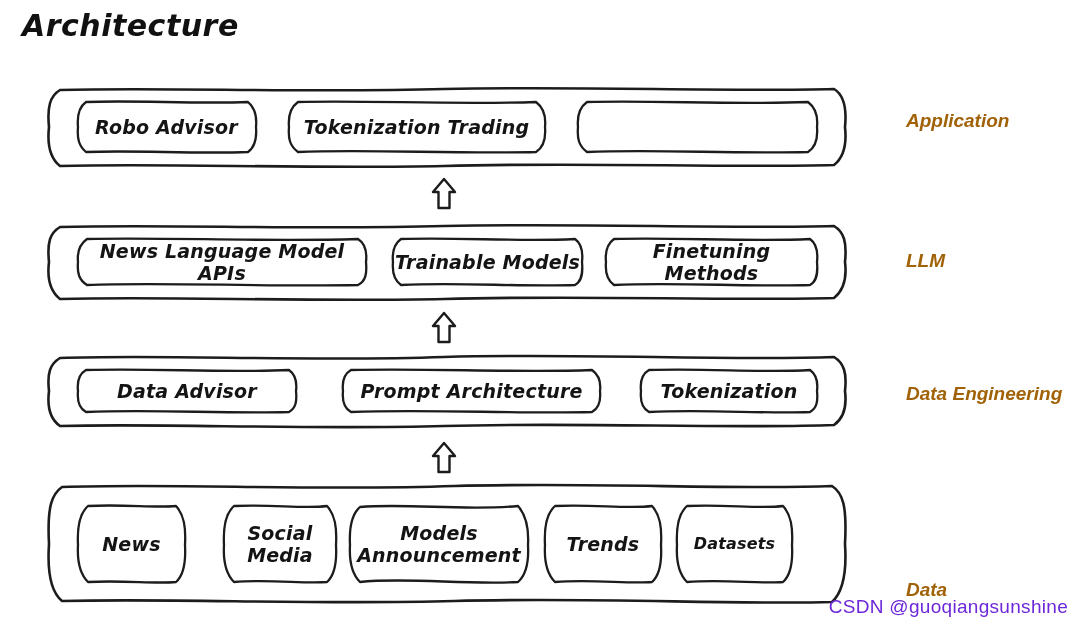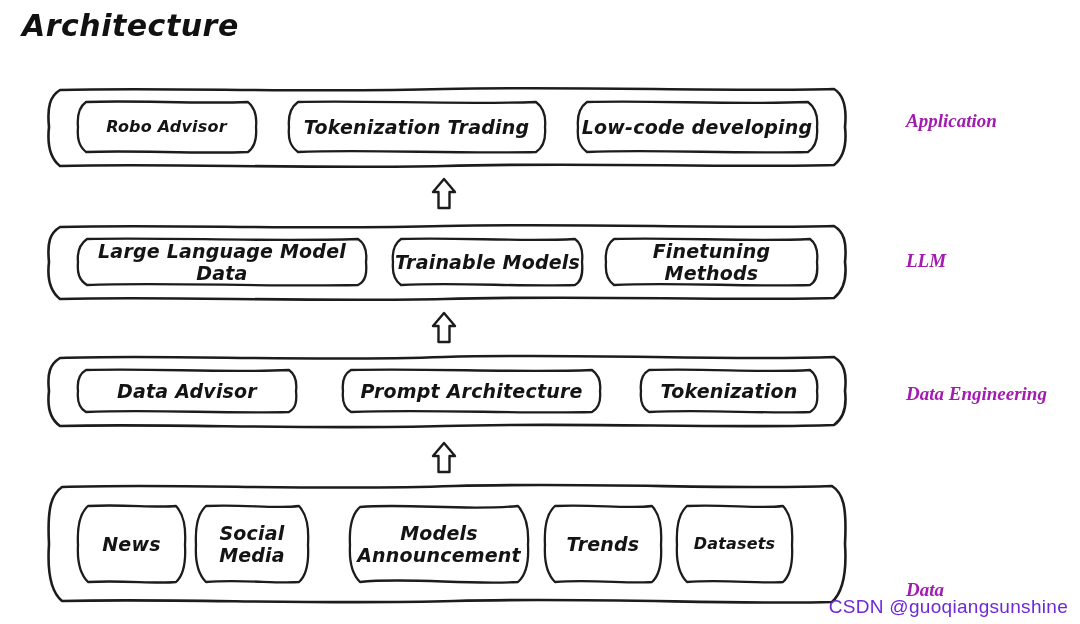--- a/index.html
+++ b/index.html
@@ -67,25 +67,25 @@
     justify-content: center;
   }
   .cell .cell-label {
     position: relative;
     z-index: 2;
     padding: 0 6px;
   }
 
   .row-label {
     position: absolute;
-    font-family: Liberation Serif, serif;
+    font-family: Liberation Sans, sans-serif;
     font-style: italic;
     font-weight: 600;
     font-size: 19px;
-    color: #a21caf;
+    color: #a16207;
     white-space: nowrap;
   }
 
   .arrow {
     position: absolute;
     width: 30px;
     height: 34px;
   }
   .arrow svg { display: block; overflow: visible; }
 
@@ -115,39 +115,38 @@
                  C 6 73, 3 60, 5 42 C 3 22, 6 11, 16 5 Z" fill="#ffffff" stroke="#1c1c1c" stroke-width="2.6" stroke-linejoin="round"></path>
       </svg>
     </div>
 
     <div class="cell" style="left:30px; top:14px; width:185px; height:56px;">
       <svg viewBox="0 0 185 56" width="185" height="56" preserveAspectRatio="none">
         <path d="M12 3 C 60 1, 120 5, 174 3 C 181 9, 183 18, 182 28
                  C 183 40, 181 48, 174 53 C 120 55, 60 51, 12 53
                  C 5 47, 3 40, 4 28 C 3 17, 5 8, 12 3 Z" fill="#ffffff" stroke="#1c1c1c" stroke-width="2.3" stroke-linejoin="round"></path>
       </svg>
-      <span class="hand cell-label" style="font-size:16px;">Robo Advisor</span>
+      <span class="hand cell-label" style="font-size:19px;">Robo Advisor</span>
     </div>
 
     <div class="cell" style="left:241px; top:14px; width:263px; height:56px;">
       <svg viewBox="0 0 263 56" width="263" height="56" preserveAspectRatio="none">
         <path d="M13 3 C 80 1, 170 6, 251 3 C 259 9, 261 18, 260 28
                  C 261 40, 259 48, 251 53 C 170 55, 80 50, 13 53
                  C 5 47, 3 40, 4 28 C 3 17, 6 8, 13 3 Z" fill="#ffffff" stroke="#1c1c1c" stroke-width="2.3" stroke-linejoin="round"></path>
       </svg>
       <span class="hand cell-label" style="font-size:19px;">Tokenization Trading</span>
     </div>
 
     <div class="cell" style="left:530px; top:14px; width:246px; height:56px;">
       <svg viewBox="0 0 246 56" width="246" height="56" preserveAspectRatio="none">
         <path d="M13 3 C 80 1, 160 6, 234 3 C 242 9, 244 18, 243 28
                  C 244 40, 242 48, 234 53 C 160 55, 80 50, 13 53
                  C 5 47, 3 40, 4 28 C 3 17, 6 8, 13 3 Z" fill="#ffffff" stroke="#1c1c1c" stroke-width="2.3" stroke-linejoin="round"></path>
       </svg>
-      <span class="hand cell-label" style="font-size:19px;">Low-code developing</span>
     </div>
   </div>
 
   <div class="row-label" style="left:906px; top:110px;">Application</div>
 
   <div class="arrow" style="left:429px; top:177px;">
     <svg viewBox="0 0 30 34" width="30" height="34">
       <path d="M15 2 L26 15 L20.5 15 L20.5 31 L9.5 31 L9.5 15 L4 15 Z" fill="#ffffff" stroke="#1c1c1c" stroke-width="2.4" stroke-linejoin="round"></path>
     </svg>
   </div>
@@ -160,21 +159,21 @@
                  C 6 69, 3 56, 5 40 C 3 20, 6 11, 16 5 Z" fill="#ffffff" stroke="#1c1c1c" stroke-width="2.6" stroke-linejoin="round"></path>
       </svg>
     </div>
 
     <div class="cell" style="left:30px; top:14px; width:296px; height:52px;">
       <svg viewBox="0 0 296 52" width="296" height="52" preserveAspectRatio="none">
         <path d="M13 3 C 90 1, 190 6, 284 3 C 292 8, 293 17, 292 26
                  C 293 37, 292 45, 284 49 C 190 51, 90 46, 13 49
                  C 5 44, 3 37, 4 26 C 3 16, 6 8, 13 3 Z" fill="#ffffff" stroke="#1c1c1c" stroke-width="2.3" stroke-linejoin="round"></path>
       </svg>
-      <span class="hand cell-label" style="font-size:19px;">Large Language Model Data</span>
+      <span class="hand cell-label" style="font-size:19px;">News Language Model APIs</span>
     </div>
 
     <div class="cell" style="left:345px; top:14px; width:197px; height:52px;">
       <svg viewBox="0 0 197 52" width="197" height="52" preserveAspectRatio="none">
         <path d="M12 3 C 70 1, 130 6, 186 3 C 193 8, 194 17, 193 26
                  C 194 37, 193 45, 186 49 C 130 51, 70 46, 12 49
                  C 5 44, 3 37, 4 26 C 3 16, 5 8, 12 3 Z" fill="#ffffff" stroke="#1c1c1c" stroke-width="2.3" stroke-linejoin="round"></path>
       </svg>
       <span class="hand cell-label" style="font-size:19px;">Trainable Models</span>
     </div>
@@ -253,21 +252,21 @@
 
     <div class="cell" style="left:30px; top:21px; width:115px; height:82px;">
       <svg viewBox="0 0 115 82" width="115" height="82" preserveAspectRatio="none">
         <path d="M14 3 C 50 1, 80 5, 102 3 C 110 12, 112 24, 111 42
                  C 112 60, 110 72, 102 79 C 80 81, 50 77, 14 79
                  C 6 71, 3 60, 4 42 C 3 23, 6 10, 14 3 Z" fill="#ffffff" stroke="#1c1c1c" stroke-width="2.3" stroke-linejoin="round"></path>
       </svg>
       <span class="hand cell-label" style="font-size:19px;">News</span>
     </div>
 
-    <div class="cell" style="left:148px; top:21px; width:120px; height:82px;">
+    <div class="cell" style="left:176px; top:21px; width:120px; height:82px;">
       <svg viewBox="0 0 120 82" width="120" height="82" preserveAspectRatio="none">
         <path d="M14 3 C 50 1, 85 6, 107 3 C 115 12, 117 24, 116 42
                  C 117 60, 115 72, 107 79 C 85 81, 50 76, 14 79
                  C 6 71, 3 60, 4 42 C 3 23, 6 10, 14 3 Z" fill="#ffffff" stroke="#1c1c1c" stroke-width="2.3" stroke-linejoin="round"></path>
       </svg>
       <span class="hand cell-label" style="font-size:19px;">Social
 Media</span>
     </div>
 
     <div class="cell" style="left:302px; top:21px; width:186px; height:82px;">

